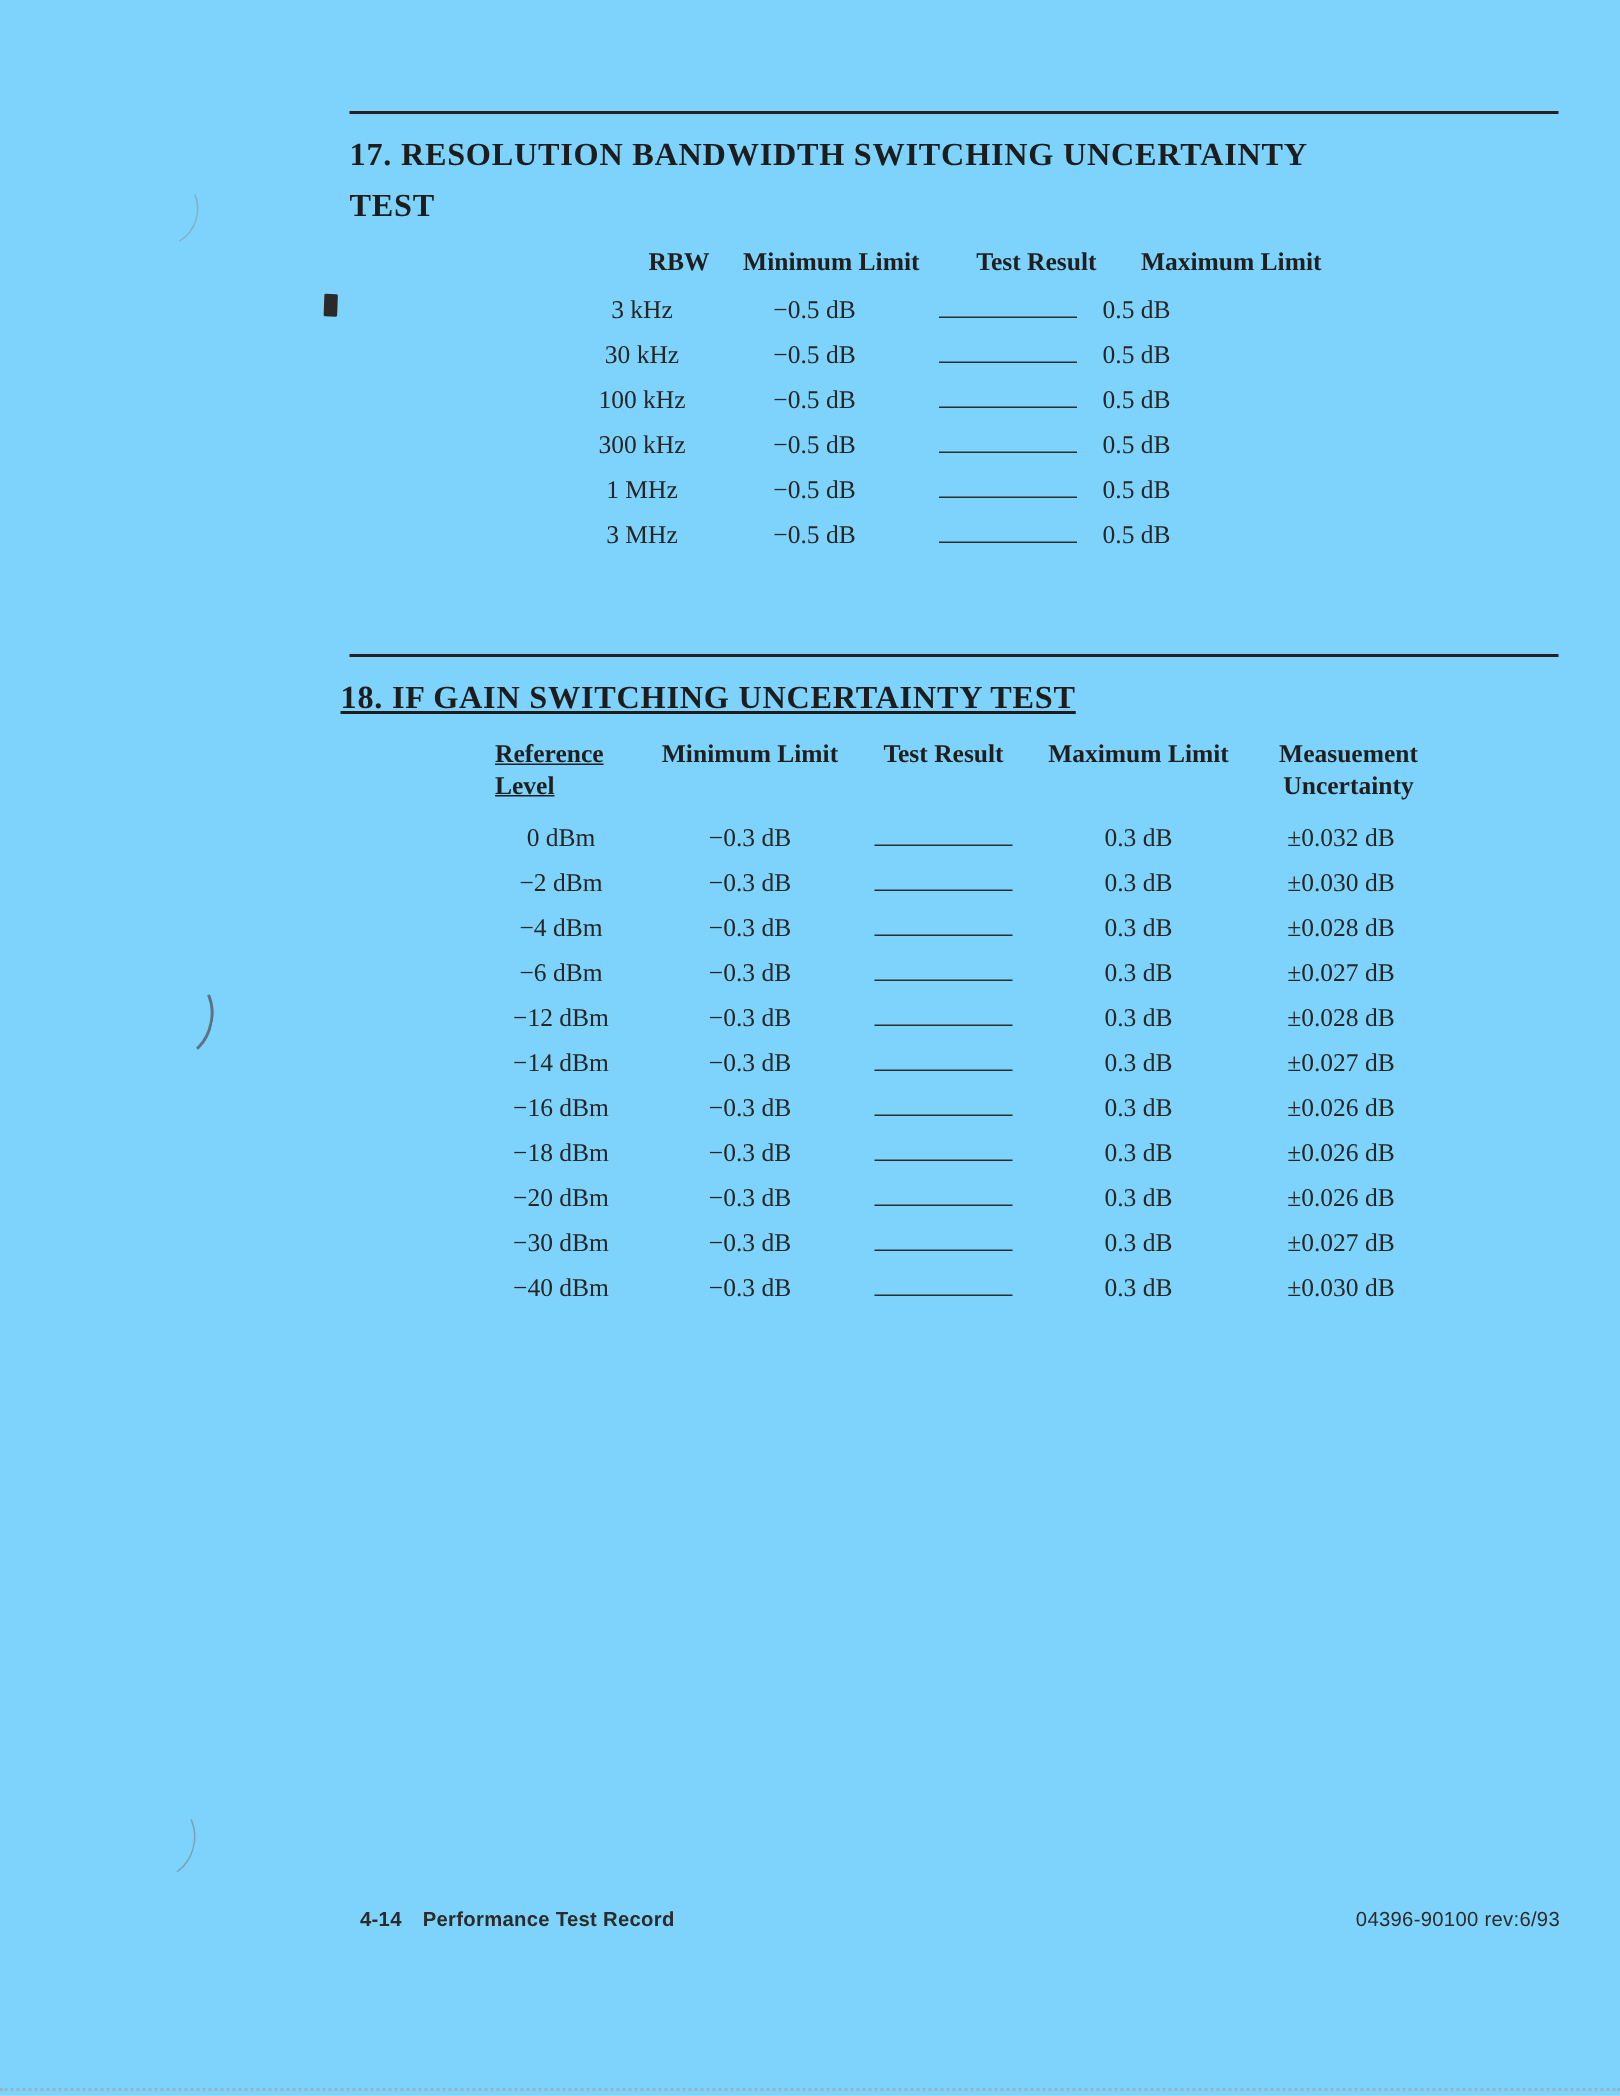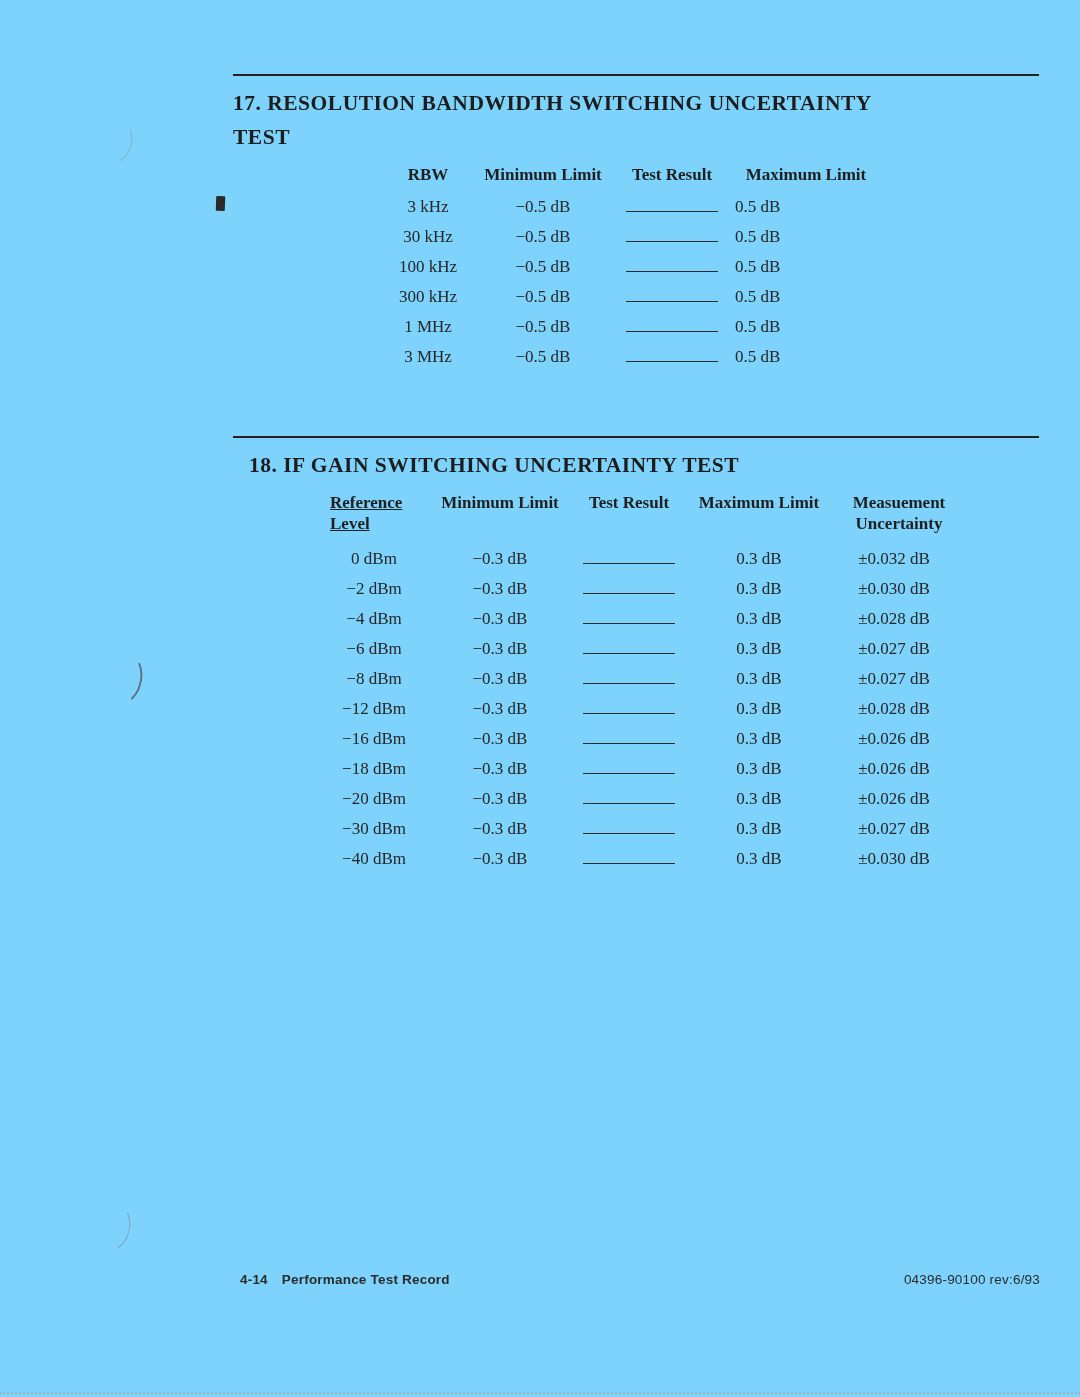--- a/index.html
+++ b/index.html
@@ -31,21 +31,21 @@
     position: absolute;
     margin: 0;
     font-size: 21.5px;
     font-weight: bold;
     letter-spacing: 0.5px;
     line-height: 34px;
     color: #1d1d1d;
     white-space: pre-line;
   }
   #h17 { left: 233px; top: 86px;  width: 820px; }
-  #h18 { left: 249px; top: 448px; width: 820px; }
+  #h18 { left: 227px; top: 448px; width: 820px; text-decoration: underline; }
 
   
   table {
     position: absolute;
     border-collapse: collapse;
     table-layout: fixed;
   }
   th, td {
     padding: 0;
     font-size: 17px;
@@ -55,21 +55,21 @@
   }
   th {
     font-weight: bold;
     white-space: pre-line;
     line-height: 21px;
     color: #1f1f1f;
   }
   td { height: 30px; }
 
   #table17 { left: 383px; top: 156px; }
-  #table17 th { height: 36px; }
+  #table17 th { height: 36px; text-align: right; }
   #table17 .c0 { width: 90px;  }
   #table17 .c1 { width: 140px; }
   #table17 .c2 { width: 118px; }
   #table17 .c3 { width: 150px; }
   #table17 td.c3 { text-align: left; padding-left: 4px; }
 
   #table18 { left: 318px; top: 492px; }
   #table18 th { height: 52px; vertical-align: top; }
   #table18 .c0 { width: 112px; }
   #table18 .c1 { width: 140px; }
@@ -246,32 +246,32 @@
           <td class="c4">±0.028 dB</td>
         </tr>
         <tr>
           <td class="c0">−6 dBm</td>
           <td class="c1">−0.3 dB</td>
           <td class="c2"><span class="blank-line"></span></td>
           <td class="c3">0.3 dB</td>
           <td class="c4">±0.027 dB</td>
         </tr>
         <tr>
-          <td class="c0">−8 dBm</td>
+          <td class="c0">−12 dBm</td>
+          <td class="c1">−0.3 dB</td>
+          <td class="c2"><span class="blank-line"></span></td>
+          <td class="c3">0.3 dB</td>
+          <td class="c4">±0.028 dB</td>
+        </tr>
+        <tr>
+          <td class="c0">−14 dBm</td>
           <td class="c1">−0.3 dB</td>
           <td class="c2"><span class="blank-line"></span></td>
           <td class="c3">0.3 dB</td>
           <td class="c4">±0.027 dB</td>
-        </tr>
-        <tr>
-          <td class="c0">−12 dBm</td>
-          <td class="c1">−0.3 dB</td>
-          <td class="c2"><span class="blank-line"></span></td>
-          <td class="c3">0.3 dB</td>
-          <td class="c4">±0.028 dB</td>
         </tr>
         <tr>
           <td class="c0">−16 dBm</td>
           <td class="c1">−0.3 dB</td>
           <td class="c2"><span class="blank-line"></span></td>
           <td class="c3">0.3 dB</td>
           <td class="c4">±0.026 dB</td>
         </tr>
         <tr>
           <td class="c0">−18 dBm</td>

